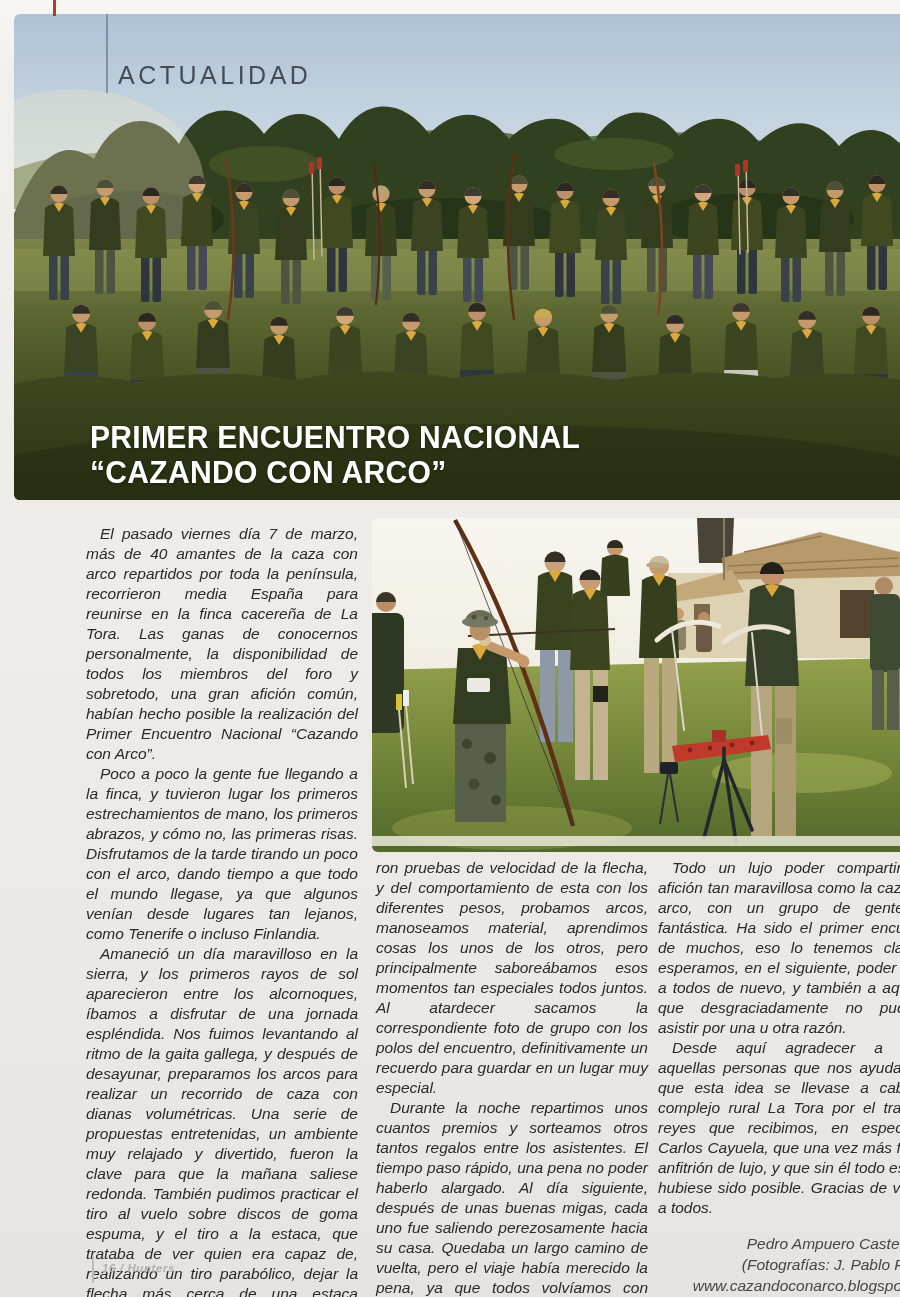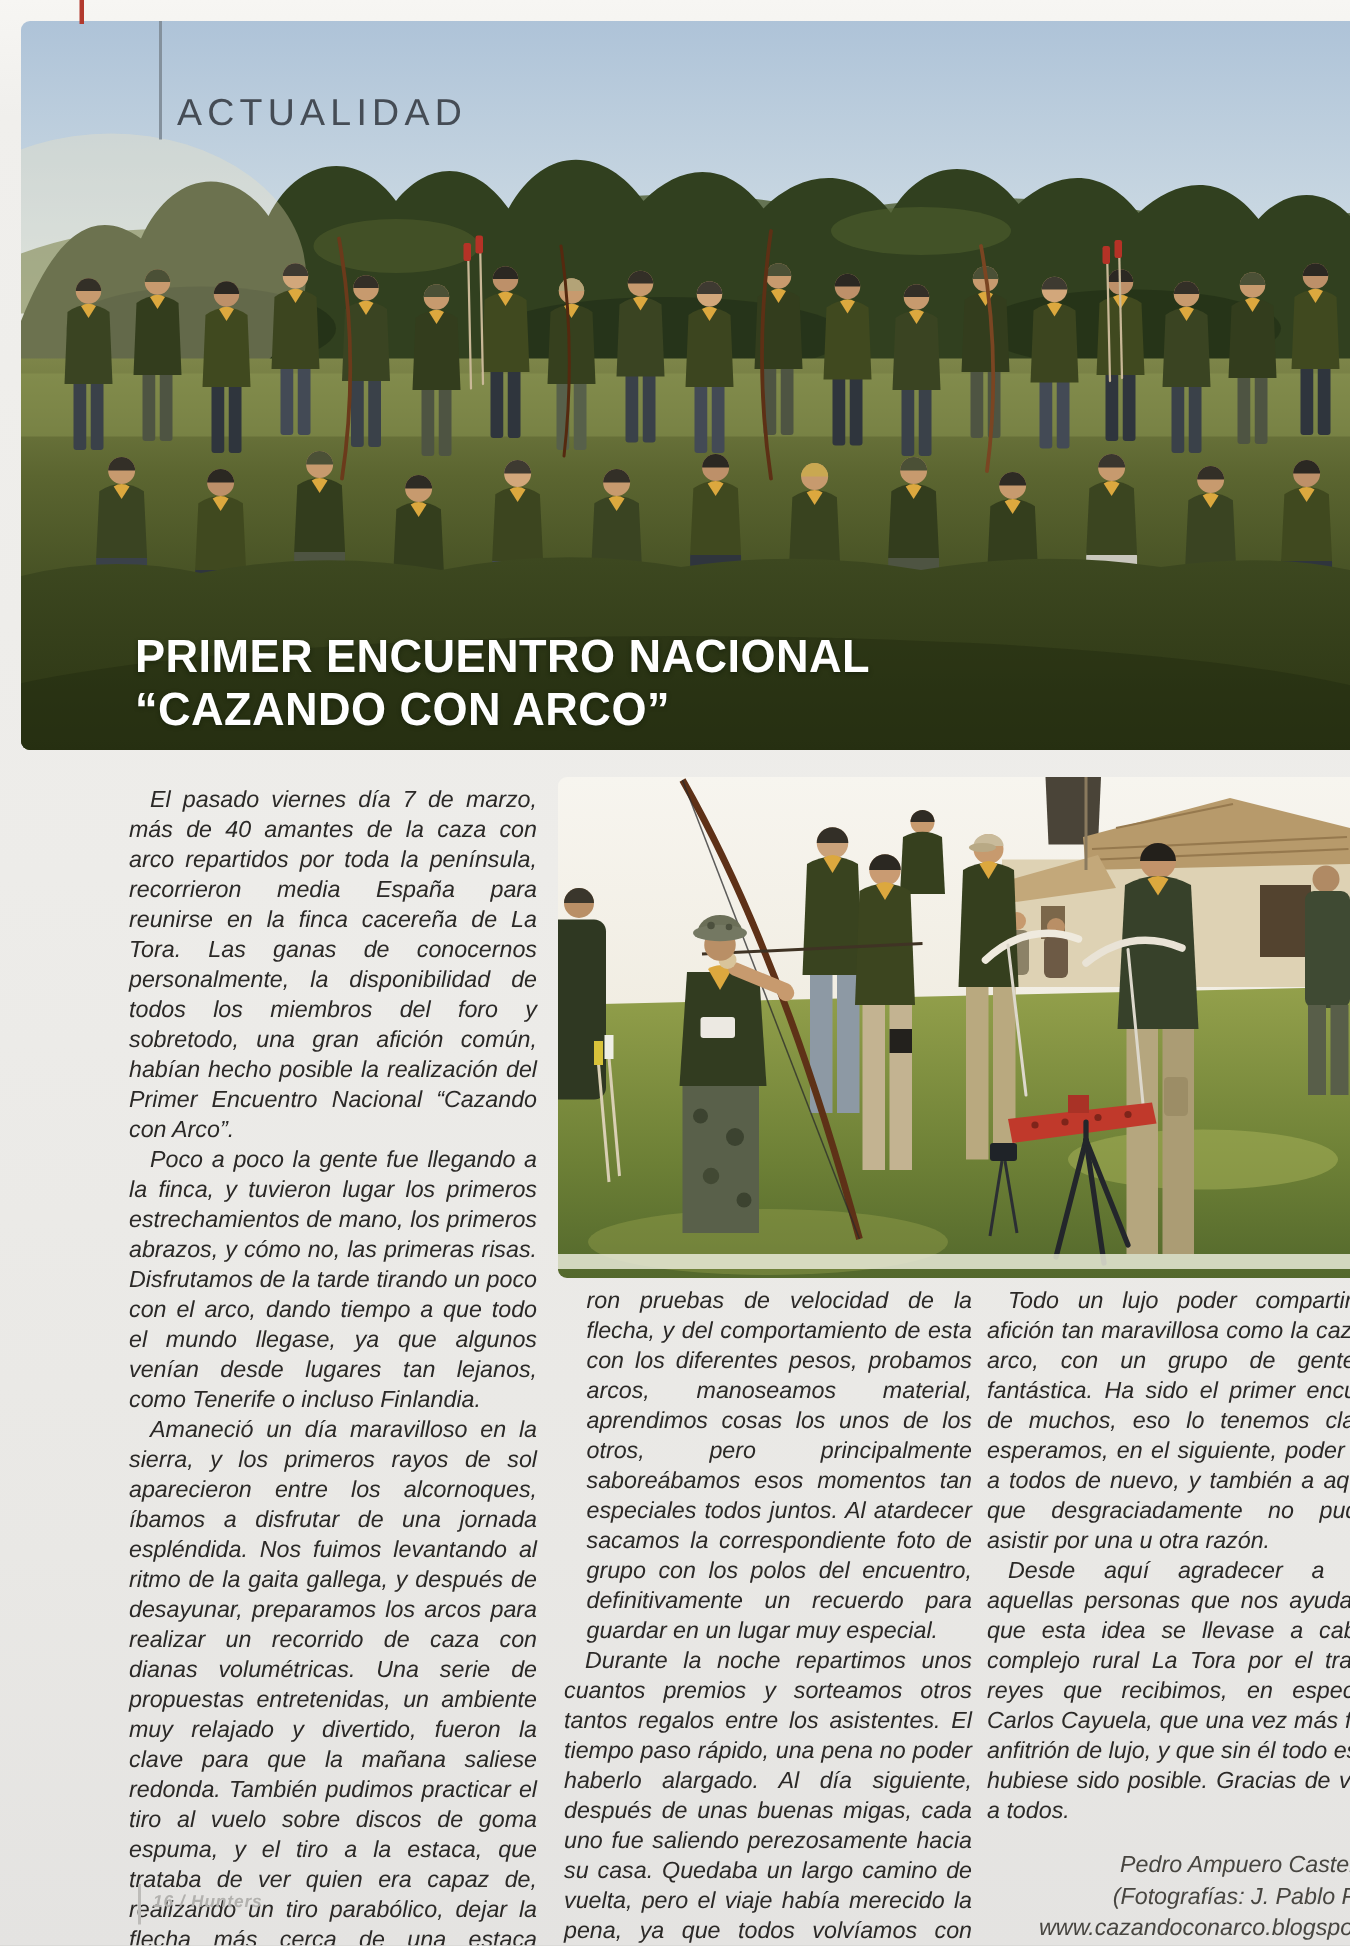--- a/index.html
+++ b/index.html
@@ -15,21 +15,21 @@
   .section-rule{position:absolute;left:92px;top:0;width:2px;height:79px;background:#84919d;}
   .section-label{position:absolute;left:104px;top:47px;font-size:25px;letter-spacing:3.5px;color:#454c55;}
   .hero-title{position:absolute;left:76px;top:406px;color:#fff;font-weight:bold;font-size:31px;line-height:35px;
     letter-spacing:.3px;text-shadow:0 1px 3px rgba(15,25,8,.55);transform:scaleX(.97);transform-origin:left top;}
   
   .photo2{position:absolute;left:372px;top:518px;width:528px;height:334px;border-radius:6px 0 0 6px;overflow:hidden;}
   .photo2 svg{display:block;}
   
   .col{position:absolute;font-size:15.5px;line-height:20px;color:#2b2927;}
   .col p{margin:0;text-indent:14px;text-align:justify;font-style:italic;}
-  .col p.ni{text-indent:0;margin-left:15px;}
+  .col p.ni{text-indent:0;}
   .col1{left:86px;top:524px;width:272px;}
   .col2{left:376px;top:858px;width:272px;}
   .col3{left:658px;top:858px;width:282px;}
   .credits{margin-top:15px;}
   .credits p{text-indent:0;text-align:right;font-style:italic;line-height:21px;color:#474540;}
   
   .footer-rule{position:absolute;left:92px;top:1256px;width:2px;height:27px;background:#bdbcb9;}
   .footer-text{position:absolute;left:102px;top:1262px;font-style:italic;font-weight:bold;
     font-size:11.5px;letter-spacing:.6px;color:#b1b0ad;}
   

